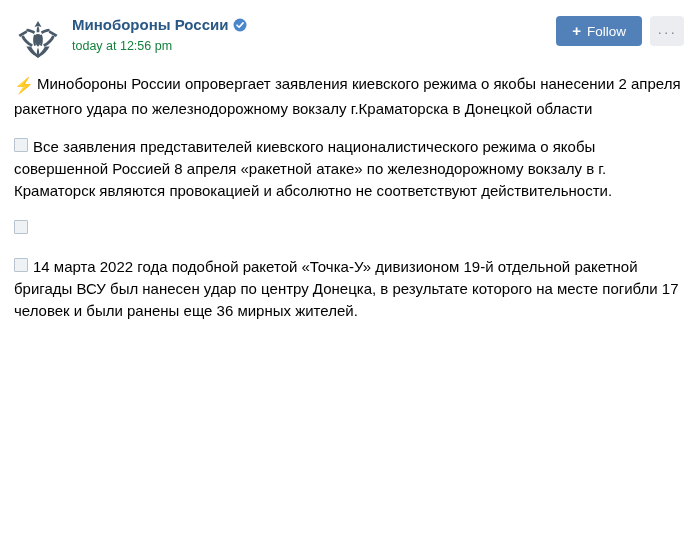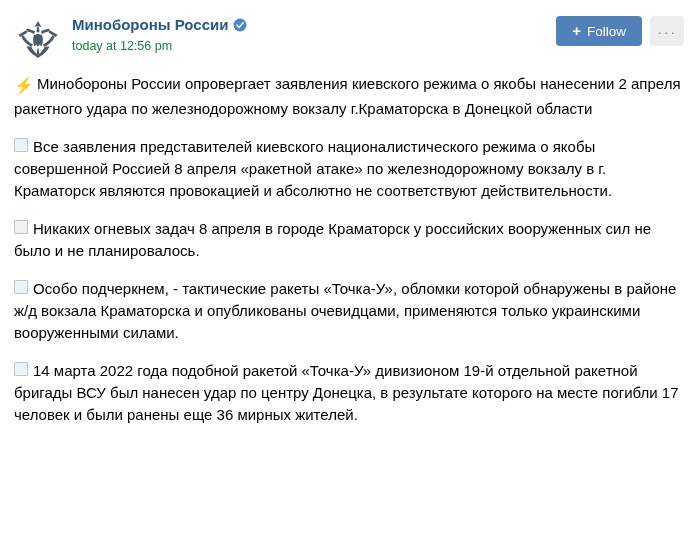--- a/index.html
+++ b/index.html
@@ -209,26 +209,23 @@
 
     <p class="para">
       <span class="emoji emoji-zap">⚡</span><span>Минобороны России опровергает заявления киевского режима о якобы нанесении 2 апреля ракетного удара по железнодорожному вокзалу г.Краматорска в Донецкой области</span>
     </p>
 
     <p class="para">
       <span class="emoji-box"></span><span>Все заявления представителей киевского националистического режима о якобы совершенной Россией 8 апреля «ракетной атаке» по железнодорожному вокзалу в г. Краматорск являются провокацией и абсолютно не соответствуют действительности.</span>
     </p>
 
     <p class="para">
-      <span class="emoji-box"></span><span>Никаких огневых задач 8 апреля в городе Краматорск у российских вооруженных сил не было и не планировалось.</span>
-    </p>
-
-    <p class="para">
-      <span class="emoji-box"></span><span>Особо подчеркнем, - тактические ракеты «Точка-У», обломки которой обнаружены в районе ж/д вокзала Краматорска и опубликованы очевидцами, применяются только украинскими вооруженными силами.</span>
-    </p>
+      <span class="emoji-box"></span>
+    </p>
+
 
     <p class="para">
       <span class="emoji-box"></span><span>14 марта 2022 года подобной ракетой «Точка-У» дивизионом 19-й отдельной ракетной бригады ВСУ был нанесен удар по центру Донецка, в результате которого на месте погибли 17 человек и были ранены еще 36 мирных жителей.</span>
     </p>
 
   </div>
 
 </div>
 
 </body></html>

